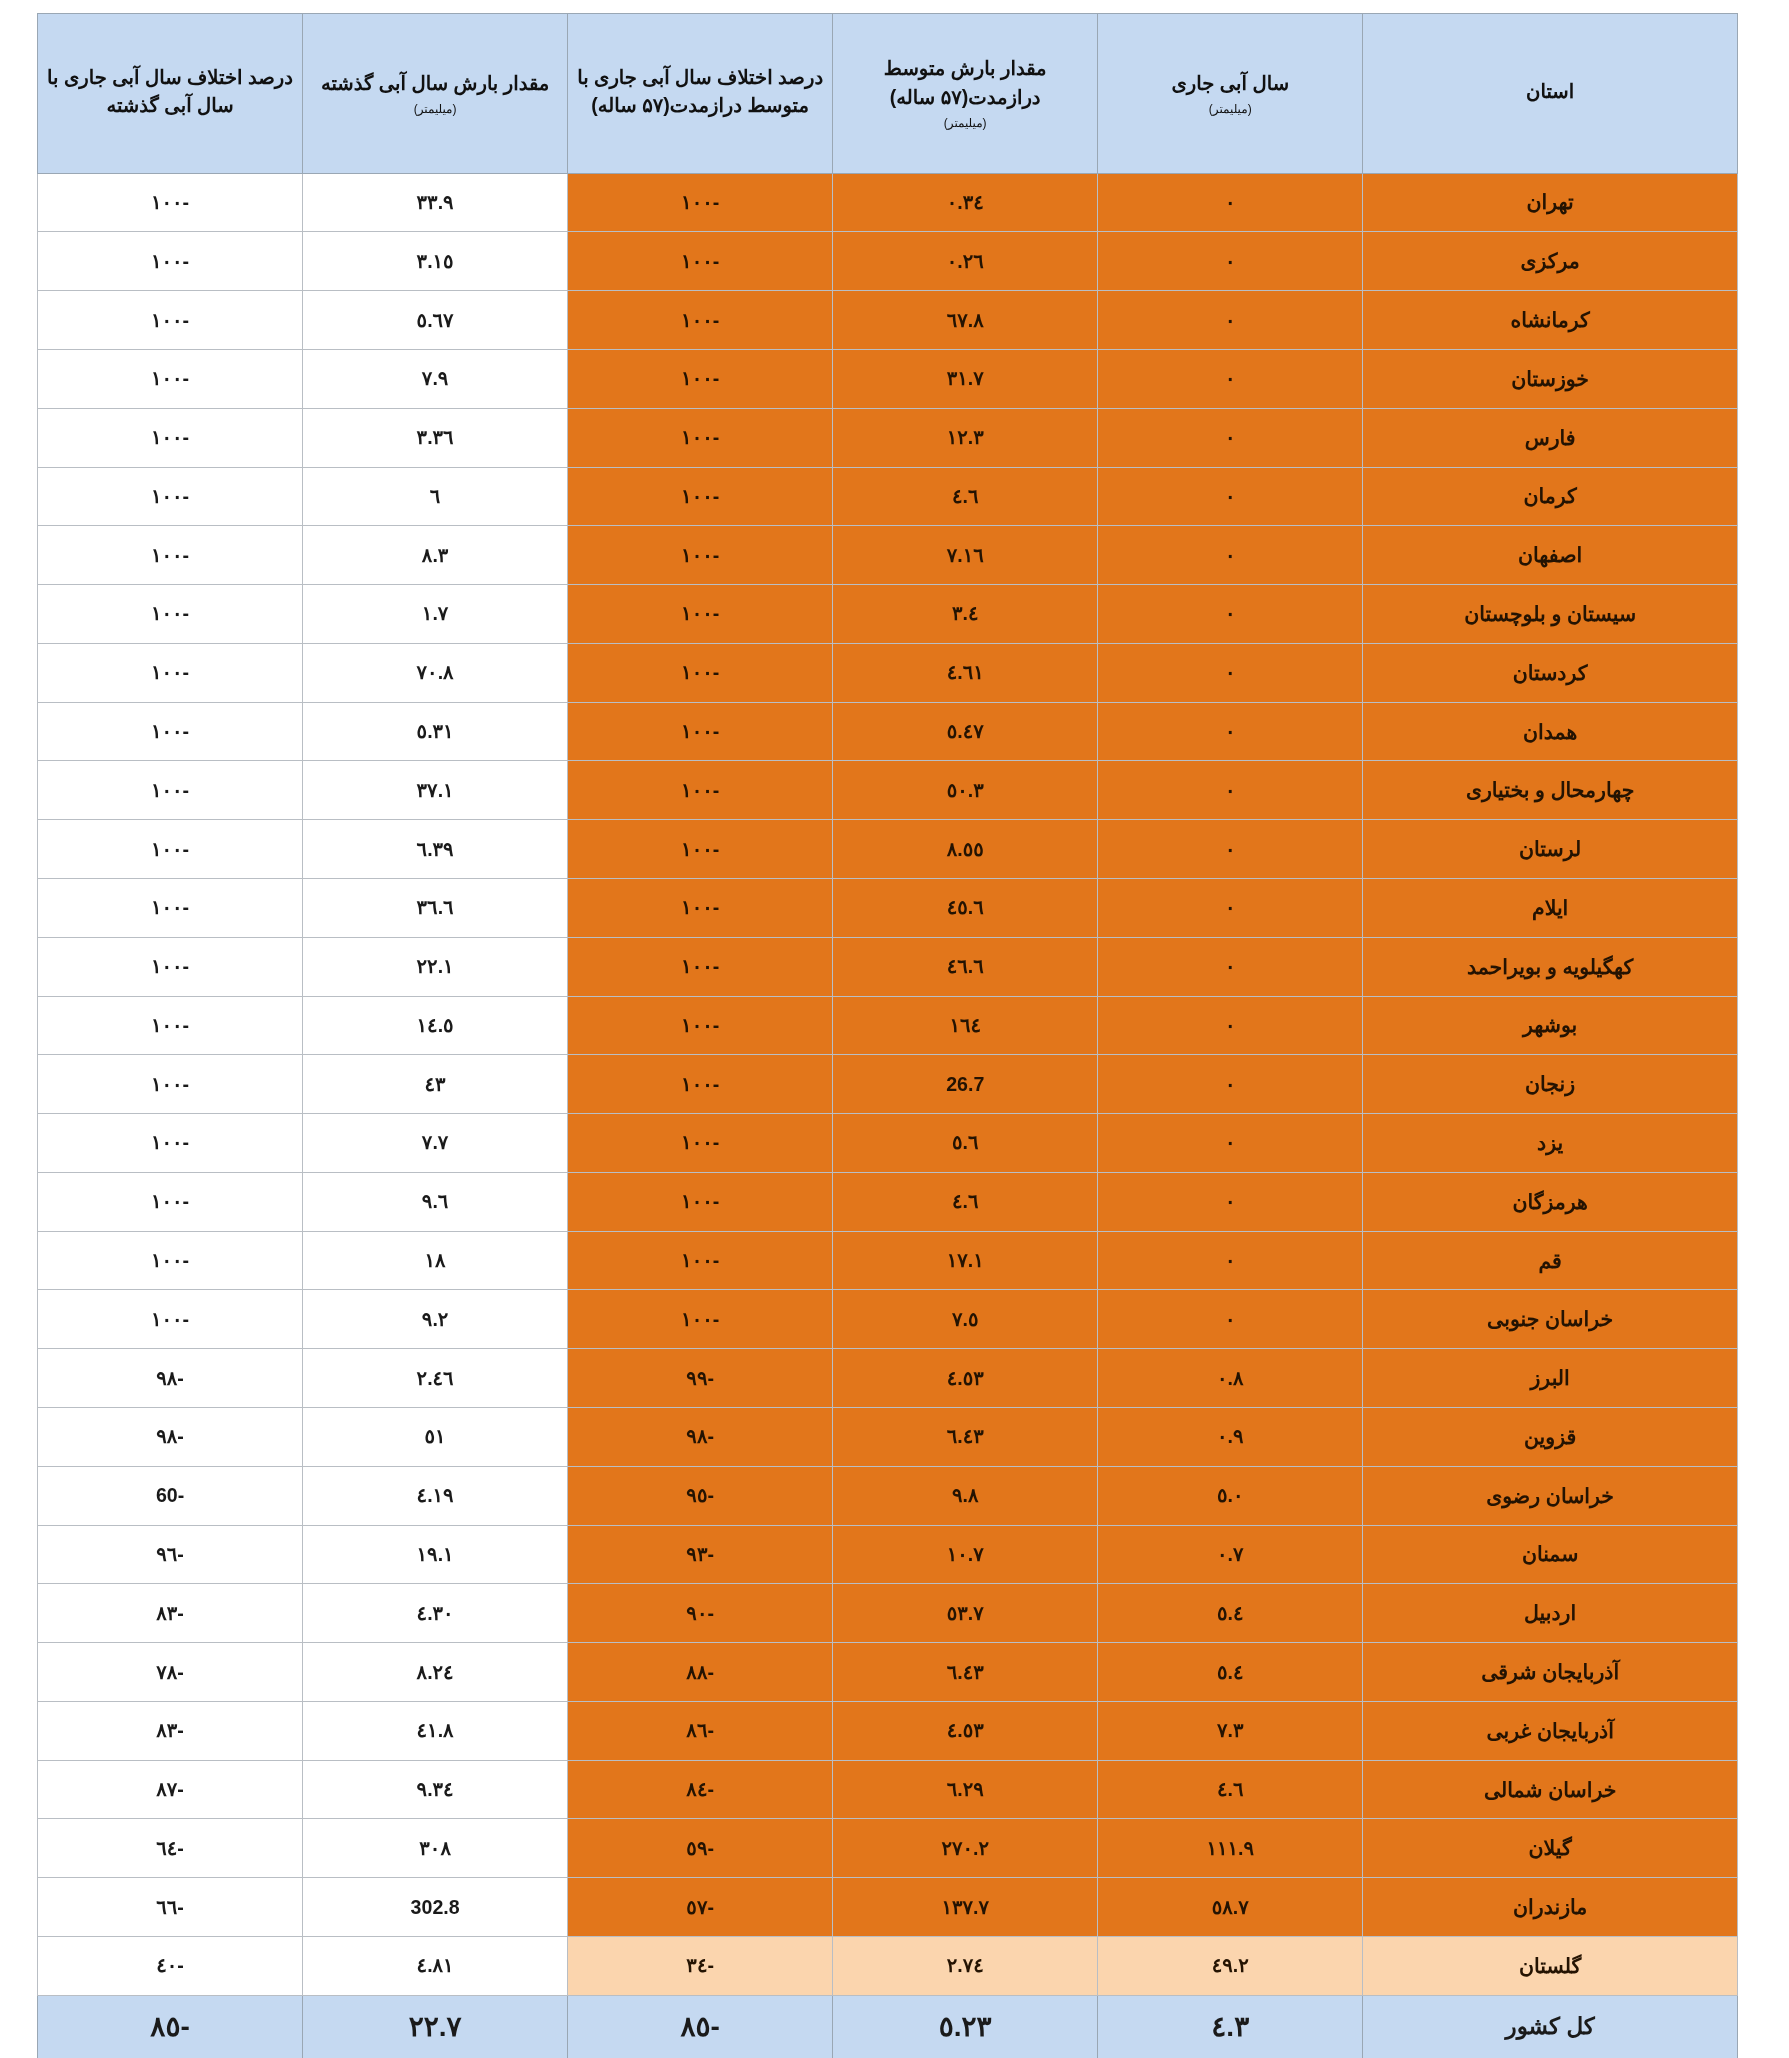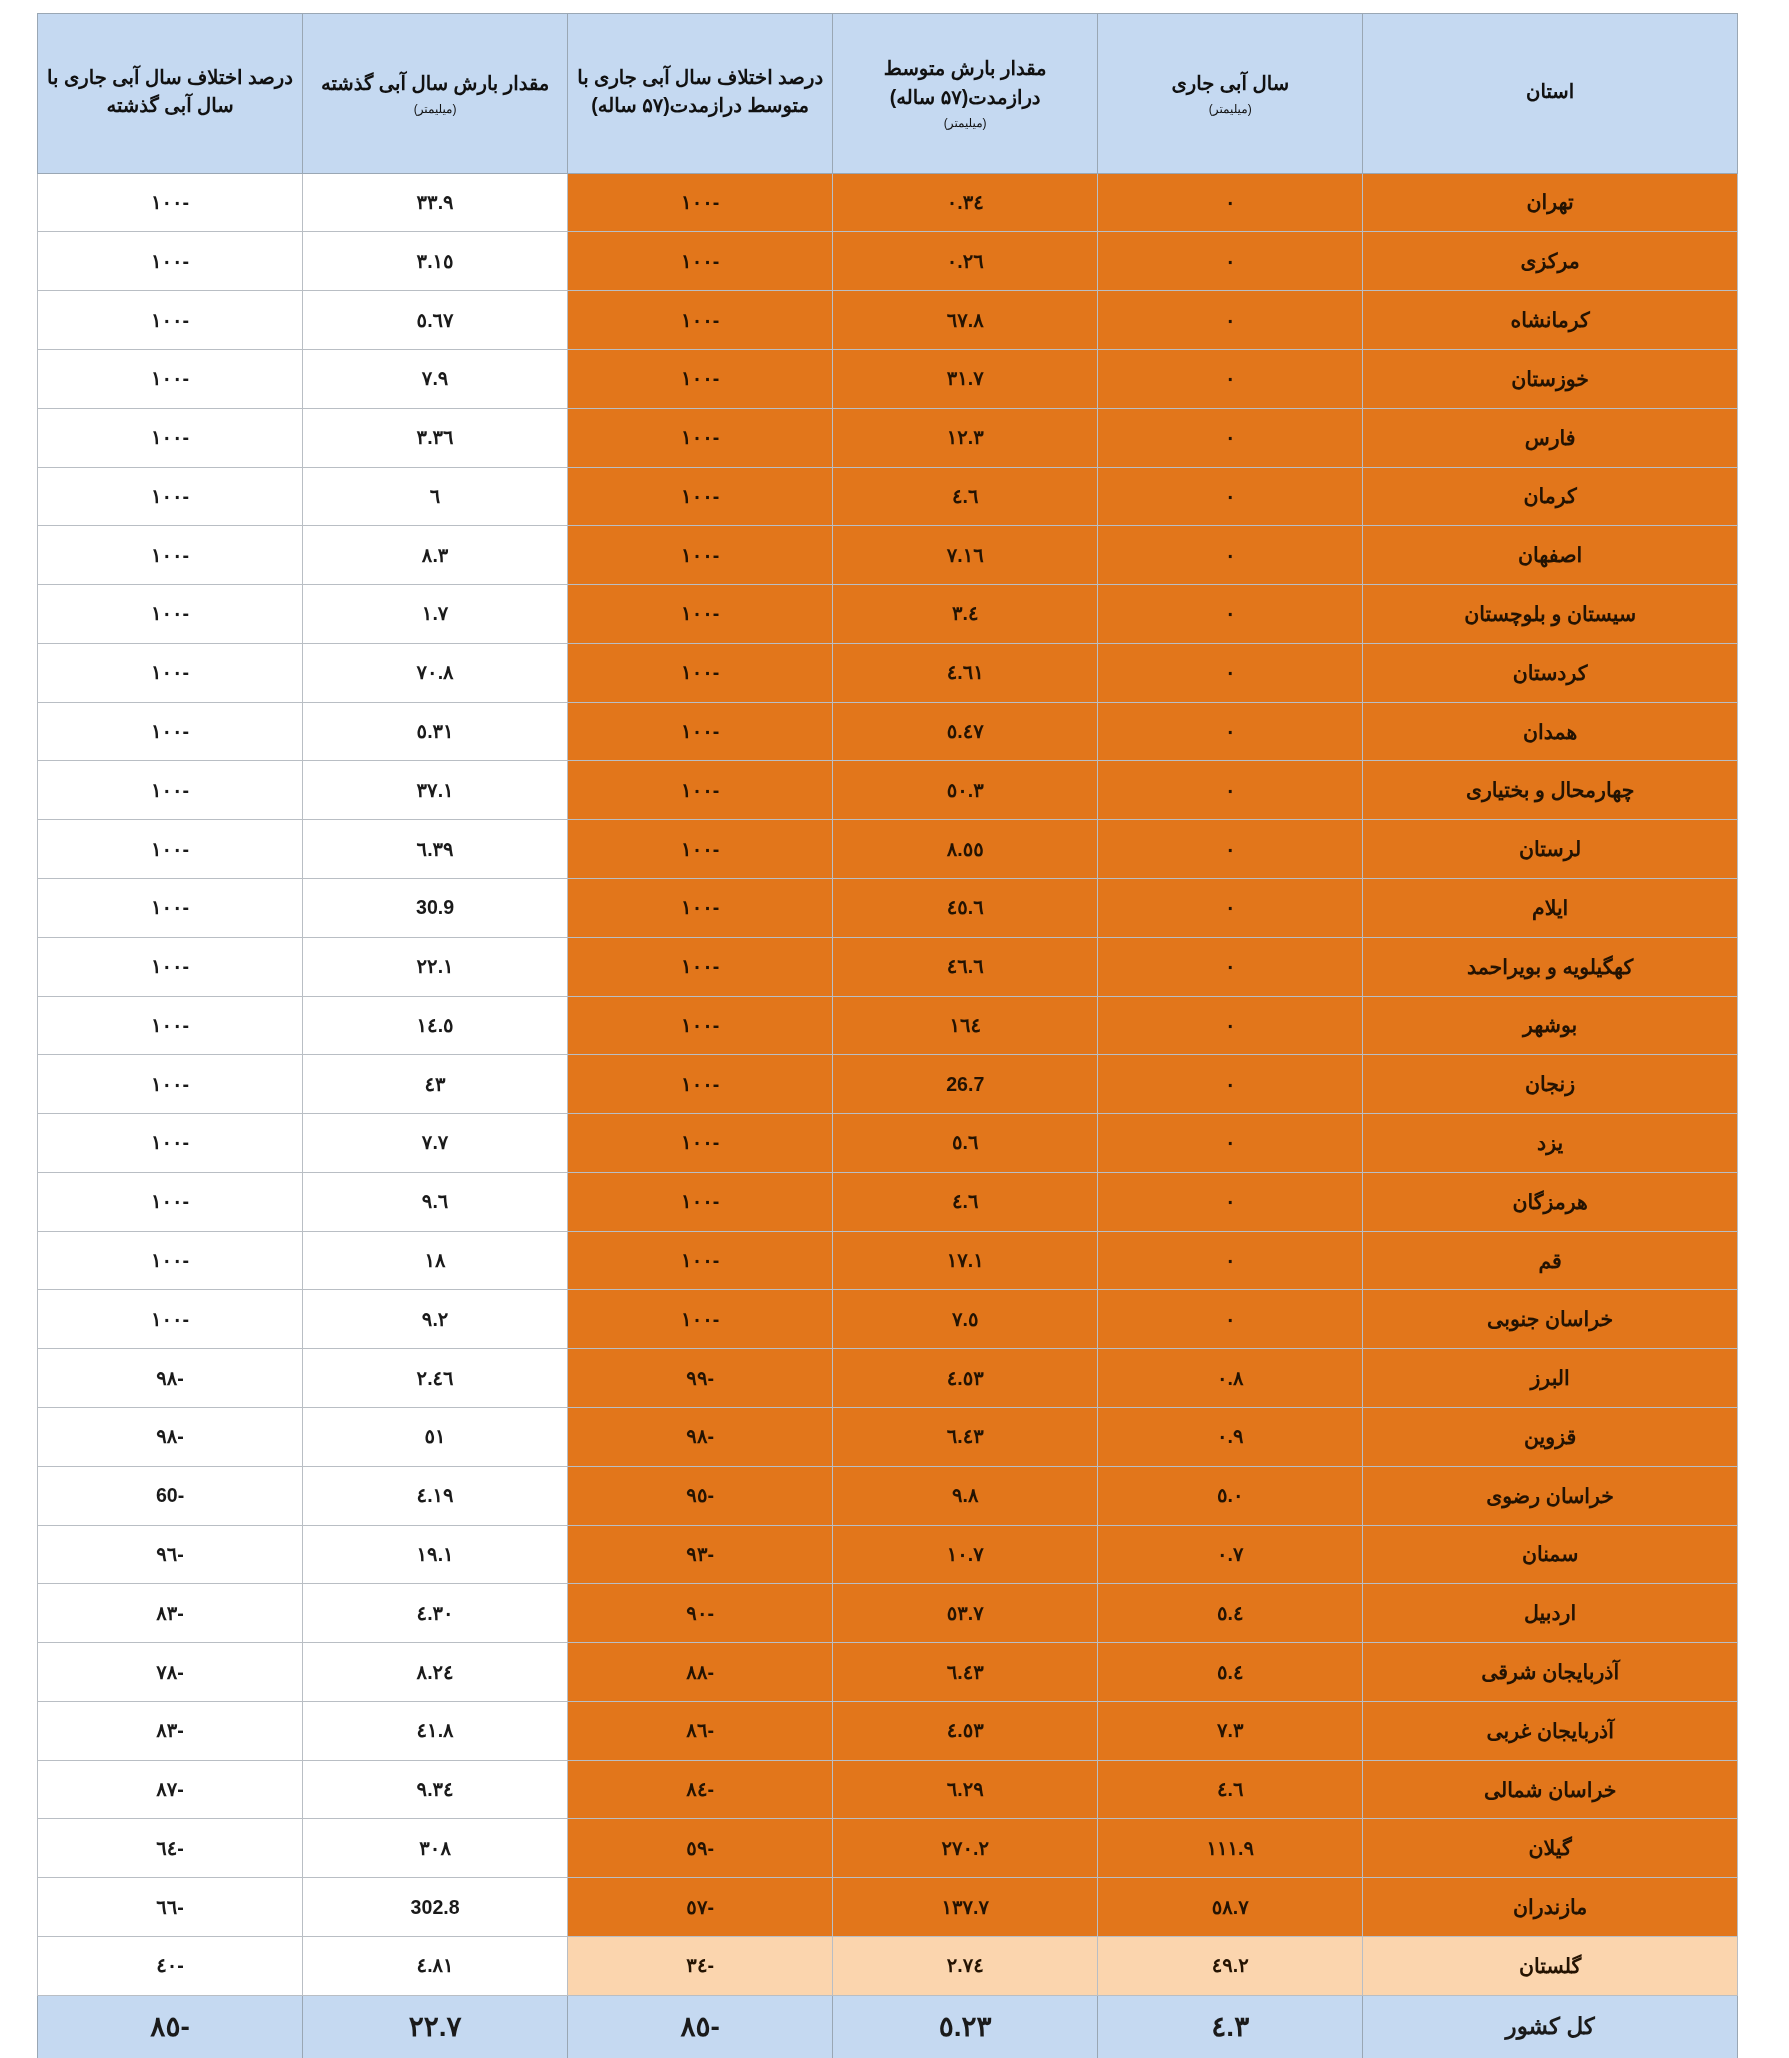--- a/index.html
+++ b/index.html
@@ -226,21 +226,21 @@
           <td class="avg">٥٥.۸</td>
           <td class="diffavg">-۱۰۰</td>
           <td class="last">۳۹.٦</td>
           <td class="difflast">-۱۰۰</td>
         </tr>
         <tr class="sev">
           <td class="province">ایلام</td>
           <td class="cur">۰</td>
           <td class="avg">٤٥.٦</td>
           <td class="diffavg">-۱۰۰</td>
-          <td class="last">30.9</td>
+          <td class="last">۳٦.٦</td>
           <td class="difflast">-۱۰۰</td>
         </tr>
         <tr class="sev">
           <td class="province">کهگیلویه و بویراحمد</td>
           <td class="cur">۰</td>
           <td class="avg">٤٦.٦</td>
           <td class="diffavg">-۱۰۰</td>
           <td class="last">۲۲.۱</td>
           <td class="difflast">-۱۰۰</td>
         </tr>

